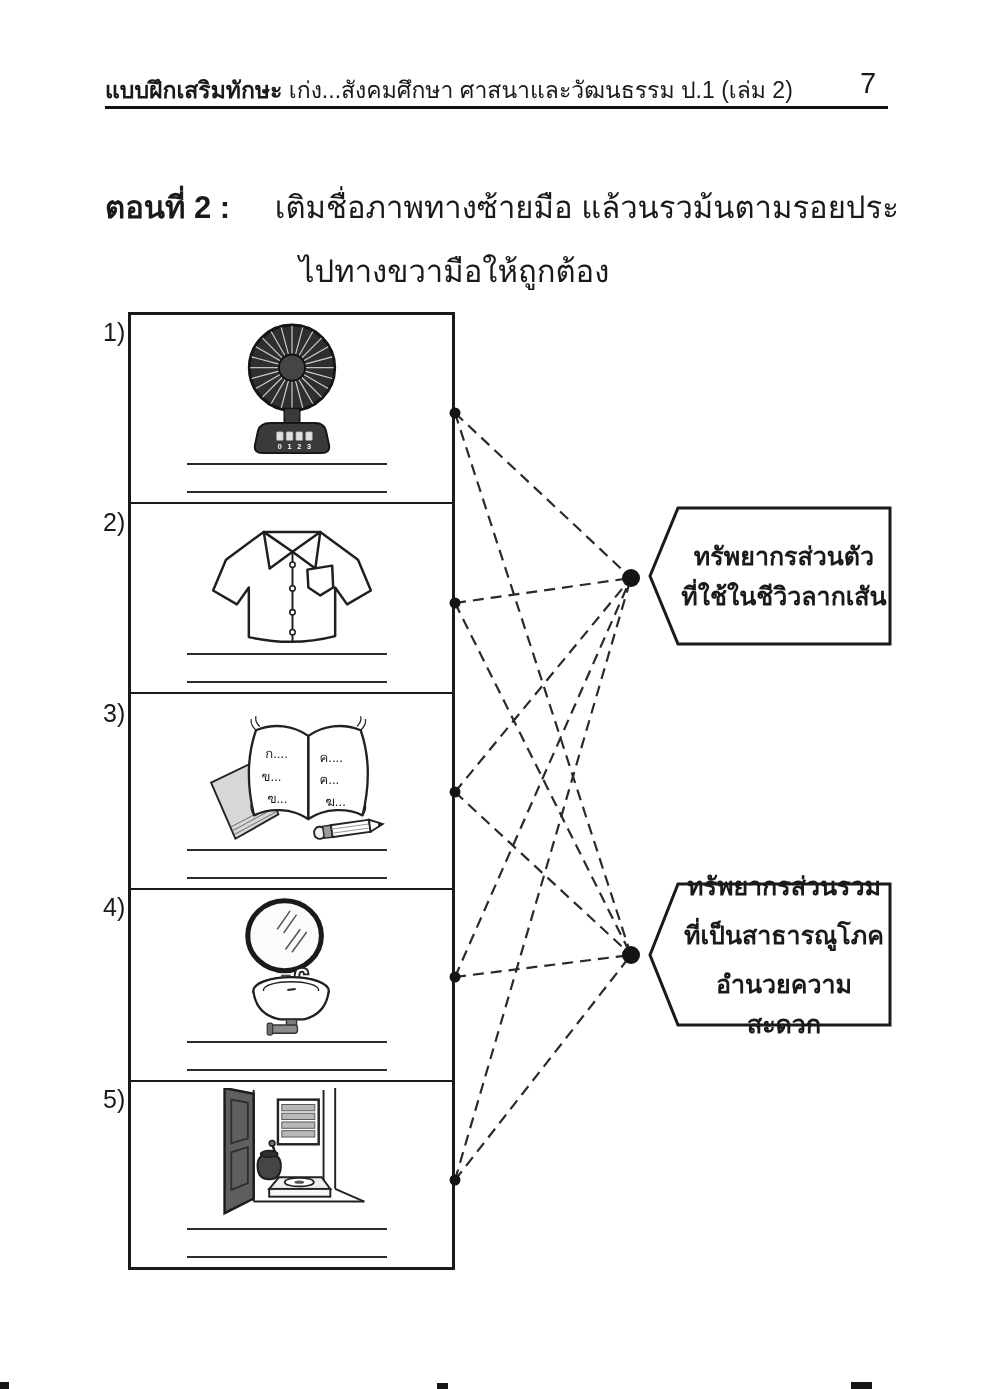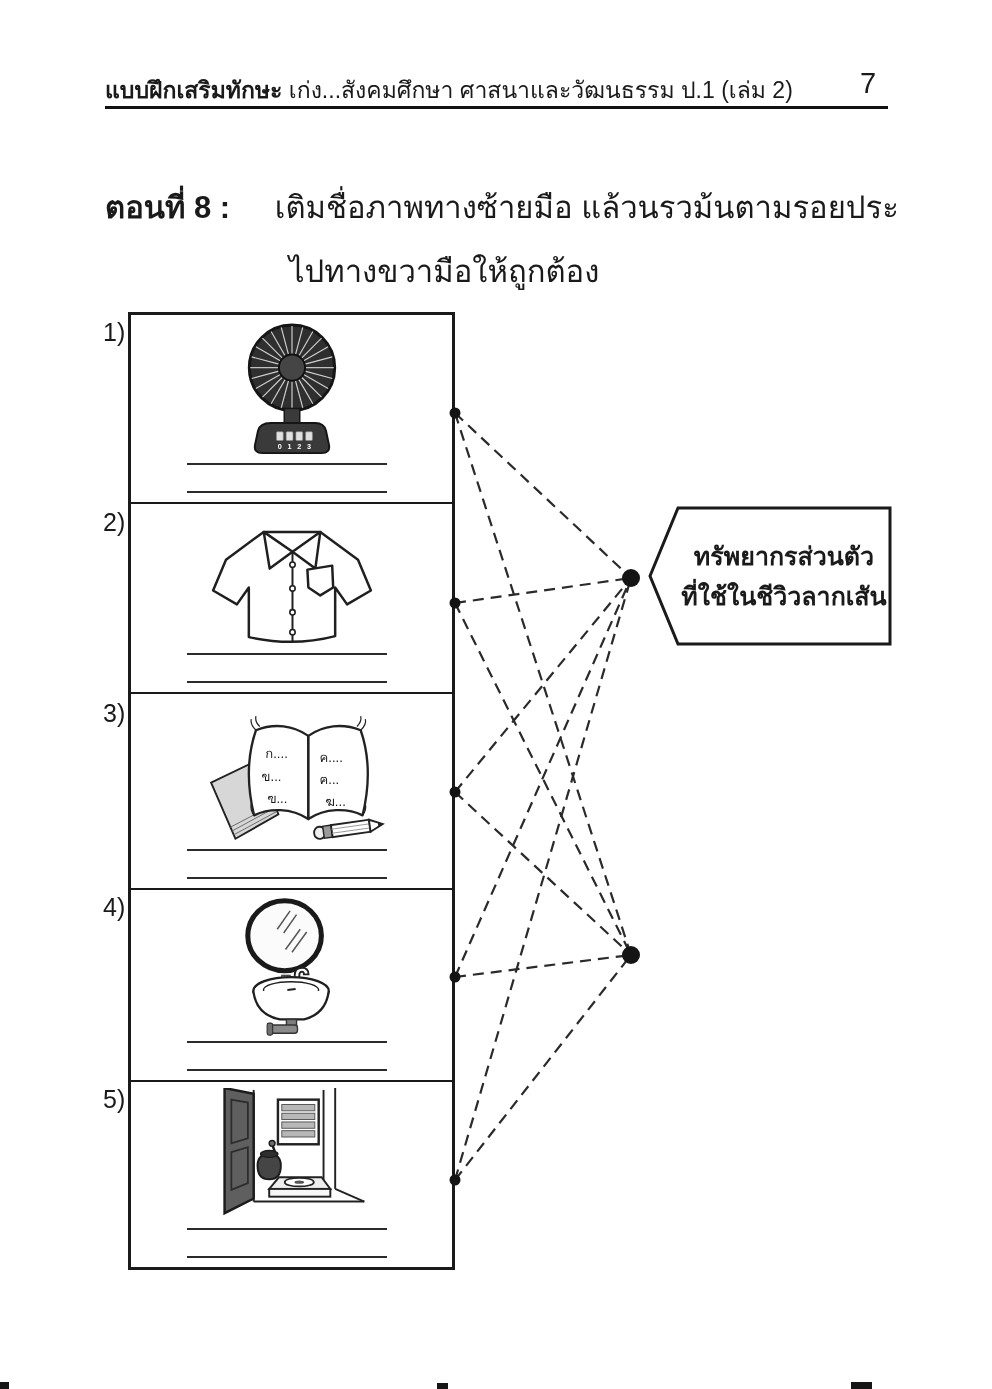--- a/index.html
+++ b/index.html
@@ -9,21 +9,21 @@
     overflow:hidden;
   }
   
   .hdr{position:absolute;left:105px;top:72px;width:720px;font-size:23px;white-space:nowrap;}
   .hdr .b{font-weight:bold;}
   .page-num{position:absolute;left:860px;top:67px;font-size:29px;}
   .hdr-rule{position:absolute;left:105px;top:106px;width:783px;height:3px;background:#111;}
   
   .inst1{position:absolute;left:105px;top:182px;font-size:31px;white-space:nowrap;}
   .inst1 .sec{font-weight:bold;margin-right:36px;}
-  .inst2{position:absolute;left:289px;top:246px;font-size:31px;white-space:nowrap;}
+  .inst2{position:absolute;left:299px;top:246px;font-size:31px;white-space:nowrap;}
   
   .items-box{position:absolute;left:128px;top:312px;width:327px;height:958px;
     border:3px solid #1a1a1a;box-sizing:border-box;}
   .item-row{position:relative;box-sizing:border-box;}
   .item-row + .item-row{border-top:2.5px solid #1a1a1a;}
   .r1{height:187px}.r2{height:190px}.r3{height:196px}.r4{height:192px}.r5{height:187px}
   .img-wrap{position:absolute;left:0;right:0;display:flex;justify-content:center;}
   .wlines{position:absolute;left:56px;width:200px;bottom:9px;}
   .wline{height:0;border-bottom:2.2px solid #2b2b2b;}
   .wline:first-child{margin-bottom:26px;}
@@ -50,21 +50,21 @@
 <div class="page">
 
   <div class="hdr">
     <span class="b">แบบฝึกเสริมทักษะ</span>
     <span>เก่ง...สังคมศึกษา ศาสนาและวัฒนธรรม ป.1 (เล่ม 2)</span>
   </div>
   <div class="page-num">7</div>
   <div class="hdr-rule"></div>
 
   <div class="inst1">
-    <span class="sec">ตอนที่ 8 :</span>
+    <span class="sec">ตอนที่ 2 :</span>
     <span>เติมชื่อภาพทางซ้ายมือ แล้วนรวม้นตามรอยประ</span>
   </div>
   <div class="inst2">ไปทางขวามือให้ถูกต้อง</div>
 
   <div class="item-num n1">1)</div>
   <div class="item-num n2">2)</div>
   <div class="item-num n3">3)</div>
   <div class="item-num n4">4)</div>
   <div class="item-num n5">5)</div>
 
@@ -299,18 +299,28 @@
   <div class="answer-box" style="left:640px;top:502px;width:258px;height:148px">
     <svg width="258" height="148" viewBox="0 0 258 148" preserveAspectRatio="none">
       <polygon points="10,74 38,6 250,6 250,142 38,142" fill="#ffffff" stroke="#1a1a1a" stroke-width="3"></polygon>
     </svg>
     <div class="answer-text a1">
       <div>ทรัพยากรส่วนตัว</div>
       <div>ที่ใช้ในชีวิวลากเสัน</div>
     </div>
   </div>
 
+  <div class="answer-box" style="left:640px;top:878px;width:258px;height:153px">
+    <svg width="258" height="153" viewBox="0 0 258 153" preserveAspectRatio="none">
+      <polygon points="10,77 38,6 250,6 250,147 38,147" fill="#ffffff" stroke="#1a1a1a" stroke-width="3"></polygon>
+    </svg>
+    <div class="answer-text a2">
+      <div>ทรัพยากรส่วนรวม</div>
+      <div>ที่เป็นสาธารณูโภค</div>
+      <div>อำนวยความสะดวก</div>
+    </div>
+  </div>
 
   <div class="mark" style="left:0;top:1382px;width:9px;height:7px"></div>
   <div class="mark" style="left:437px;top:1383px;width:11px;height:6px"></div>
   <div class="mark" style="left:851px;top:1382px;width:21px;height:7px"></div>
 
 </div>
 
 </body></html>

